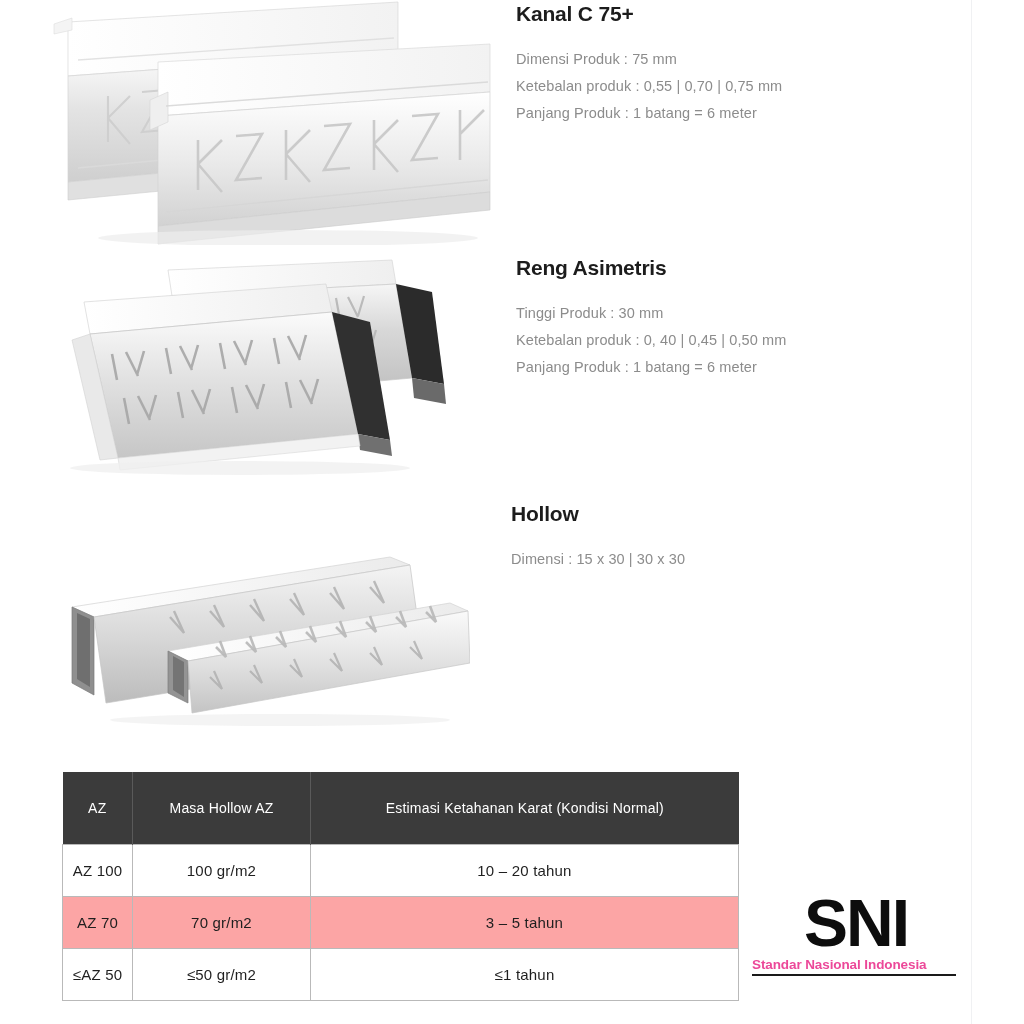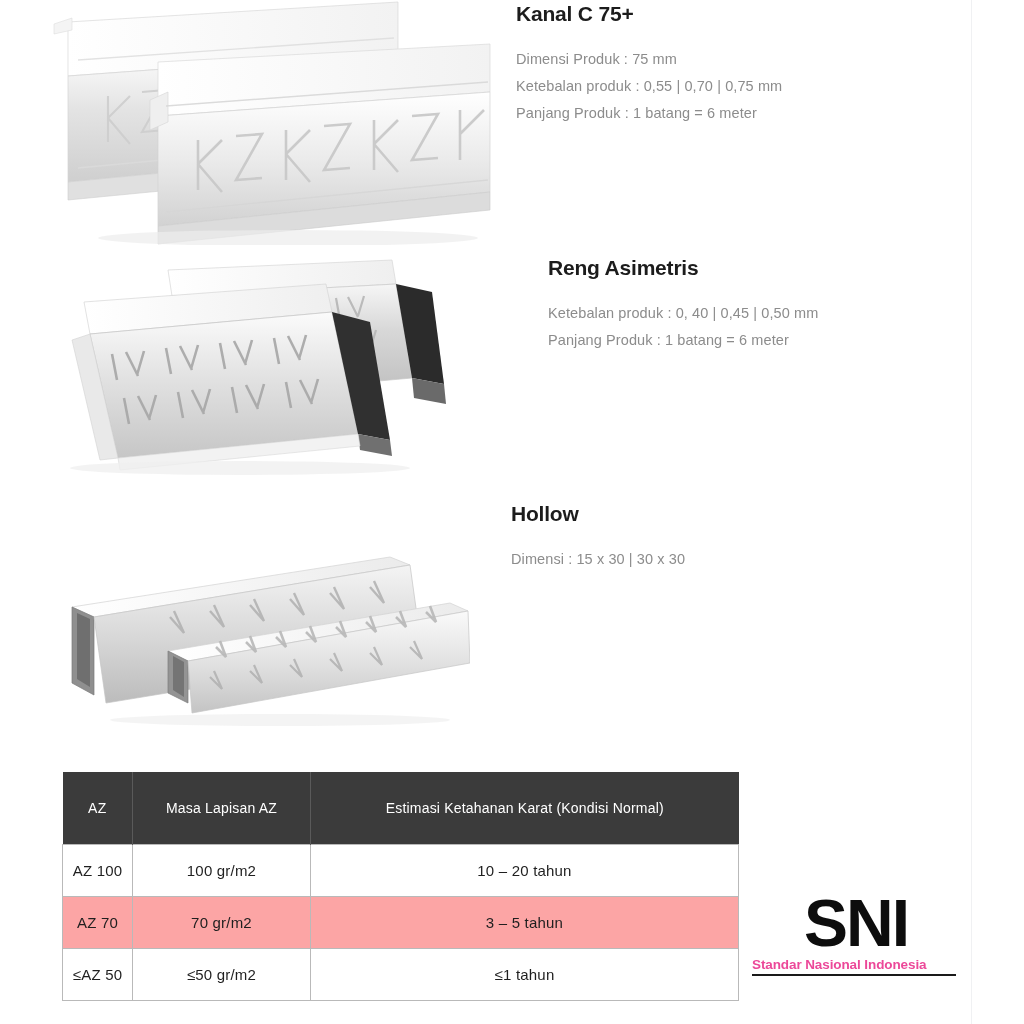--- a/index.html
+++ b/index.html
@@ -263,23 +263,24 @@
           <path d="M246,124 l5,26 M260,122 l12,24 M278,121 l-7,24"></path>
         </g>
 
         <polygon points="78,200 318,176 320,188 80,212" fill="#f2f2f2" stroke="#d8d8d8" stroke-width="0.6"></polygon>
       </g>
 
       <ellipse cx="200" cy="210" rx="170" ry="7" fill="#efefef" opacity="0.75"></ellipse>
     </svg>
   </div>
 
-  <div class="product-text" style="left:516px; top:256px;margin-left:32px;">
+  <div class="product-text" style="left:516px; top:256px;">
     <div class="product-title">Reng Asimetris</div>
     <div class="spec-list">
+      <div class="spec-line">Tinggi Produk : 30 mm</div>
       <div class="spec-line">Ketebalan produk : 0, 40 | 0,45 | 0,50 mm</div>
       <div class="spec-line">Panjang Produk : 1 batang = 6 meter</div>
     </div>
   </div>
 
   <div class="art" style="left:50px; top:555px;">
     <svg width="420" height="175" viewBox="0 0 420 175">
       <defs>
         <linearGradient id="hollowSide" x1="0" y1="0" x2="0" y2="1">
           <stop offset="0%" stop-color="#f4f4f4"></stop>
@@ -347,21 +348,21 @@
     <div class="product-title">Hollow</div>
     <div class="spec-list">
       <div class="spec-line">Dimensi : 15 x 30 | 30 x 30</div>
     </div>
   </div>
 
   <table class="az-table">
     <thead>
       <tr>
         <th class="col-az">AZ</th>
-        <th class="col-masa">Masa Lapisan AZ</th>
+        <th class="col-masa">Masa Hollow AZ</th>
         <th class="col-est">Estimasi Ketahanan Karat (Kondisi Normal)</th>
       </tr>
     </thead>
     <tbody>
       <tr>
         <td>AZ 100</td>
         <td>100 gr/m2</td>
         <td>10 – 20 tahun</td>
       </tr>
       <tr class="alt">

